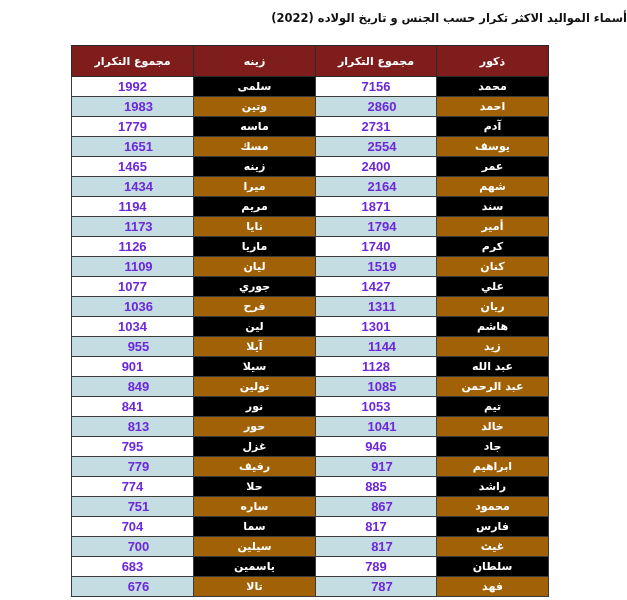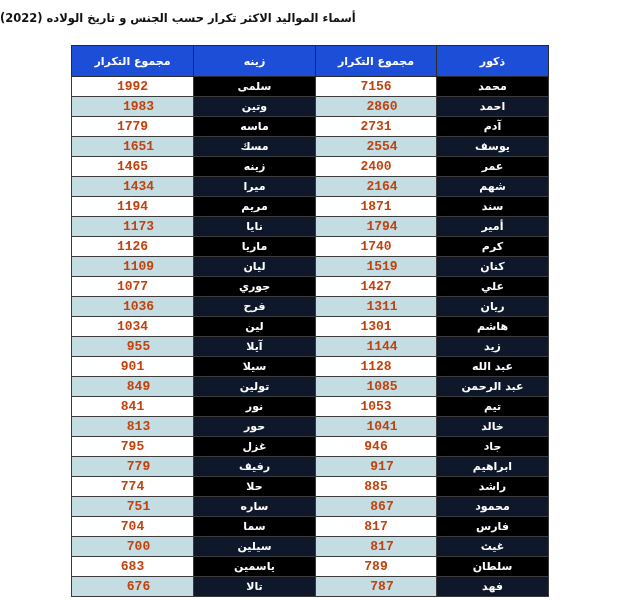--- a/index.html
+++ b/index.html
@@ -12,21 +12,21 @@
     height: 600px;
     background: #ffffff;
     font-family: "DejaVu Sans", "Liberation Sans", sans-serif;
     overflow: hidden;
     position: relative;
   }
 
   
   .page-title {
     width: 627px;
-    text-align: left;
+    text-align: right;
     font-size: 11.5px;
     font-weight: bold;
     color: #111111;
     padding-top: 10px;
     padding-bottom: 8px;
     letter-spacing: 0;
     direction: rtl;
     line-height: 16px;
   }
 
@@ -58,21 +58,21 @@
     direction: rtl;
     background: transparent;
   }
 
   table.names-table col.c-male        { width: 112px; }
   table.names-table col.c-male-count  { width: 121px; }
   table.names-table col.c-female      { width: 122px; }
   table.names-table col.c-female-count{ width: 122px; }
 
   thead th {
-    background: #1d4ed8;
+    background: #7f1d1d;
     color: #ffffff;
     font-size: 11px;
     font-weight: bold;
     height: 30px;
     text-align: center;
     vertical-align: middle;
     border: 1px solid #2a2a2a;
     padding: 0;
     direction: rtl;
   }
@@ -90,29 +90,29 @@
 
   
   tbody td.name-cell {
     background: #000000;
     color: #ffffff;
     font-weight: bold;
     font-size: 11px;
     direction: rtl;
   }
   tbody tr.alt td.name-cell {
-    background: #0f172a;
+    background: #a16207;
   }
 
   
   tbody td.count-cell {
     background: #ffffff;
-    color: #c2410c;
+    color: #6d28d9;
     font-weight: bold;
-    font-family: Liberation Mono, monospace;
+    font-family: Liberation Sans, sans-serif;
     font-size: 13px;
     direction: ltr;
   }
   tbody tr.alt td.count-cell {
     background: #c3dde2;
     padding-left: 14px;
   }
 </style>
 </head>
 <body>

